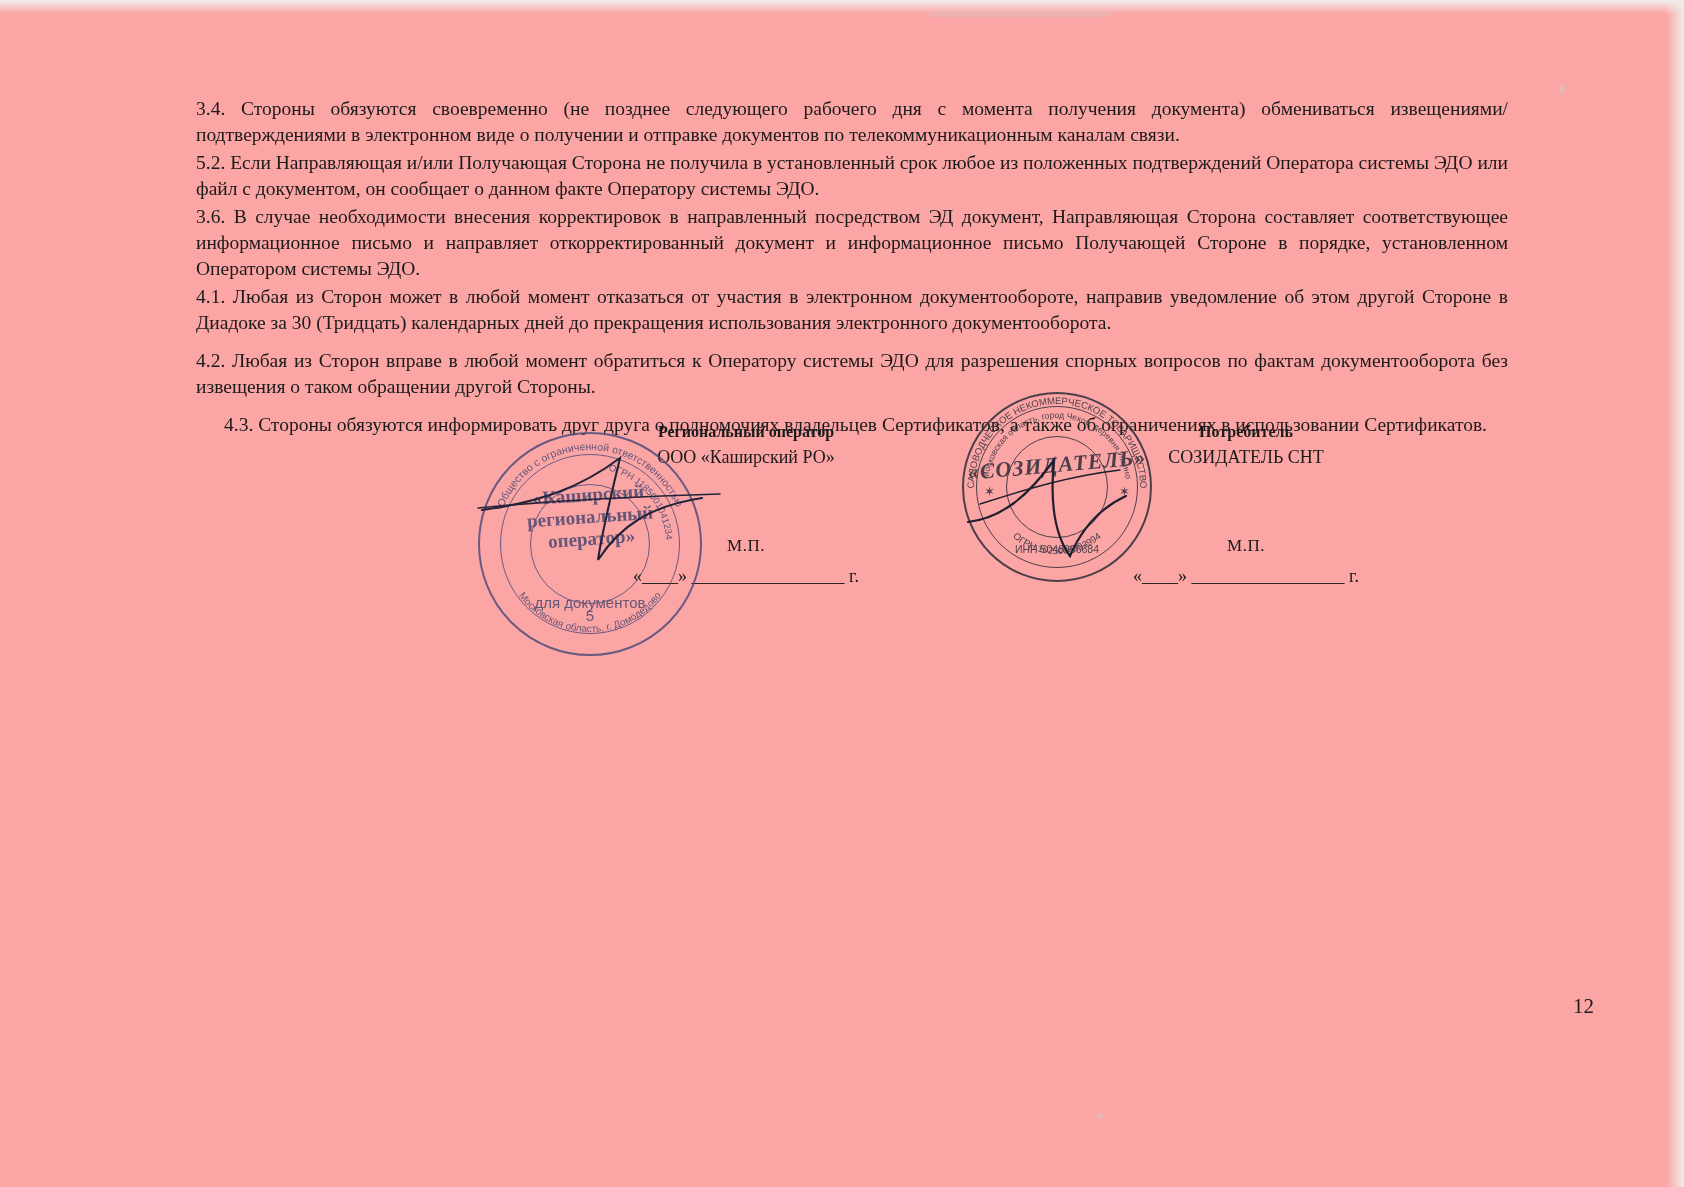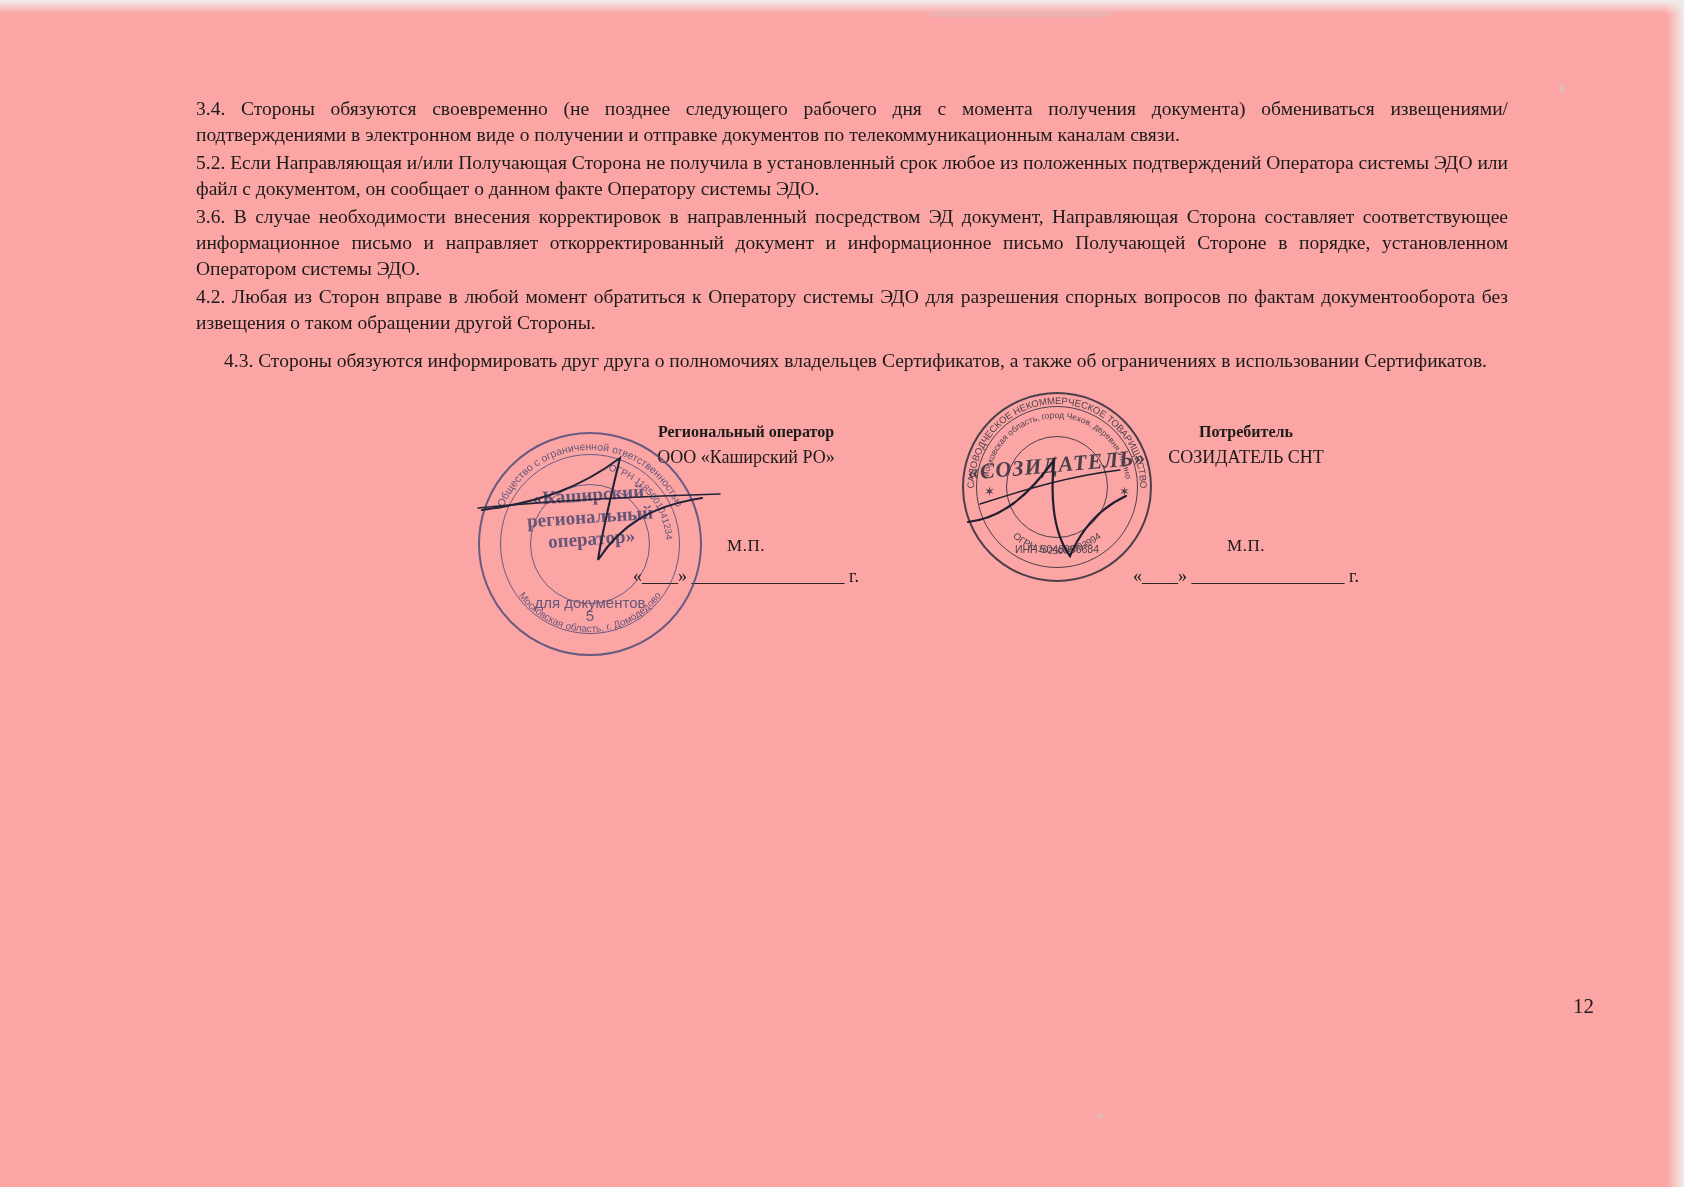--- a/index.html
+++ b/index.html
@@ -221,20 +221,21 @@
   <div class="scan-speck" style="left:1560px;top:84px;width:5px;height:9px;"></div>
   <div class="scan-speck" style="left:1097px;top:1113px;width:6px;height:5px;"></div>
   <div class="scan-speck" style="left:930px;top:12px;width:180px;height:5px;border-radius:2px;opacity:.35;"></div>
 
   <div class="content">
     <p>3.4. Стороны обязуются своевременно (не позднее следующего рабочего дня с момента получения документа) обмениваться извещениями/ подтверждениями в электронном виде о получении и отправке документов по телекоммуникационным каналам связи.</p>
     <p>5.2. Если Направляющая и/или Получающая Сторона не получила в установленный срок любое из положенных подтверждений Оператора системы ЭДО или файл с документом, он сообщает о данном факте Оператору системы ЭДО.</p>
     <p>3.6. В случае необходимости внесения корректировок в направленный посредством ЭД документ, Направляющая Сторона составляет соответствующее информационное письмо и направляет откорректированный документ и информационное письмо Получающей Стороне в порядке, установленном Оператором системы ЭДО.</p>
 
 
+    <p class="para-gap">4.1. Любая из Сторон может в любой момент отказаться от участия в электронном документообороте, направив уведомление об этом другой Стороне в Диадоке за 30 (Тридцать) календарных дней до прекращения использования электронного документооборота.</p>
     <p class="para-gap">4.2. Любая из Сторон вправе в любой момент обратиться к Оператору системы ЭДО для разрешения спорных вопросов по фактам документооборота без извещения о таком обращении другой Стороны.</p>
     <p class="para-gap" style="text-indent:28px;">4.3. Стороны обязуются информировать друг друга о полномочиях владельцев Сертификатов, а также об ограничениях в использовании Сертификатов.</p>
   </div>
 
   <div class="sign-area">
 
     <div class="sign-col left">
       <div class="sign-title">Региональный оператор</div>
       <div class="sign-org">ООО «Каширский РО»</div>
       <div class="mp">М.П.</div>

